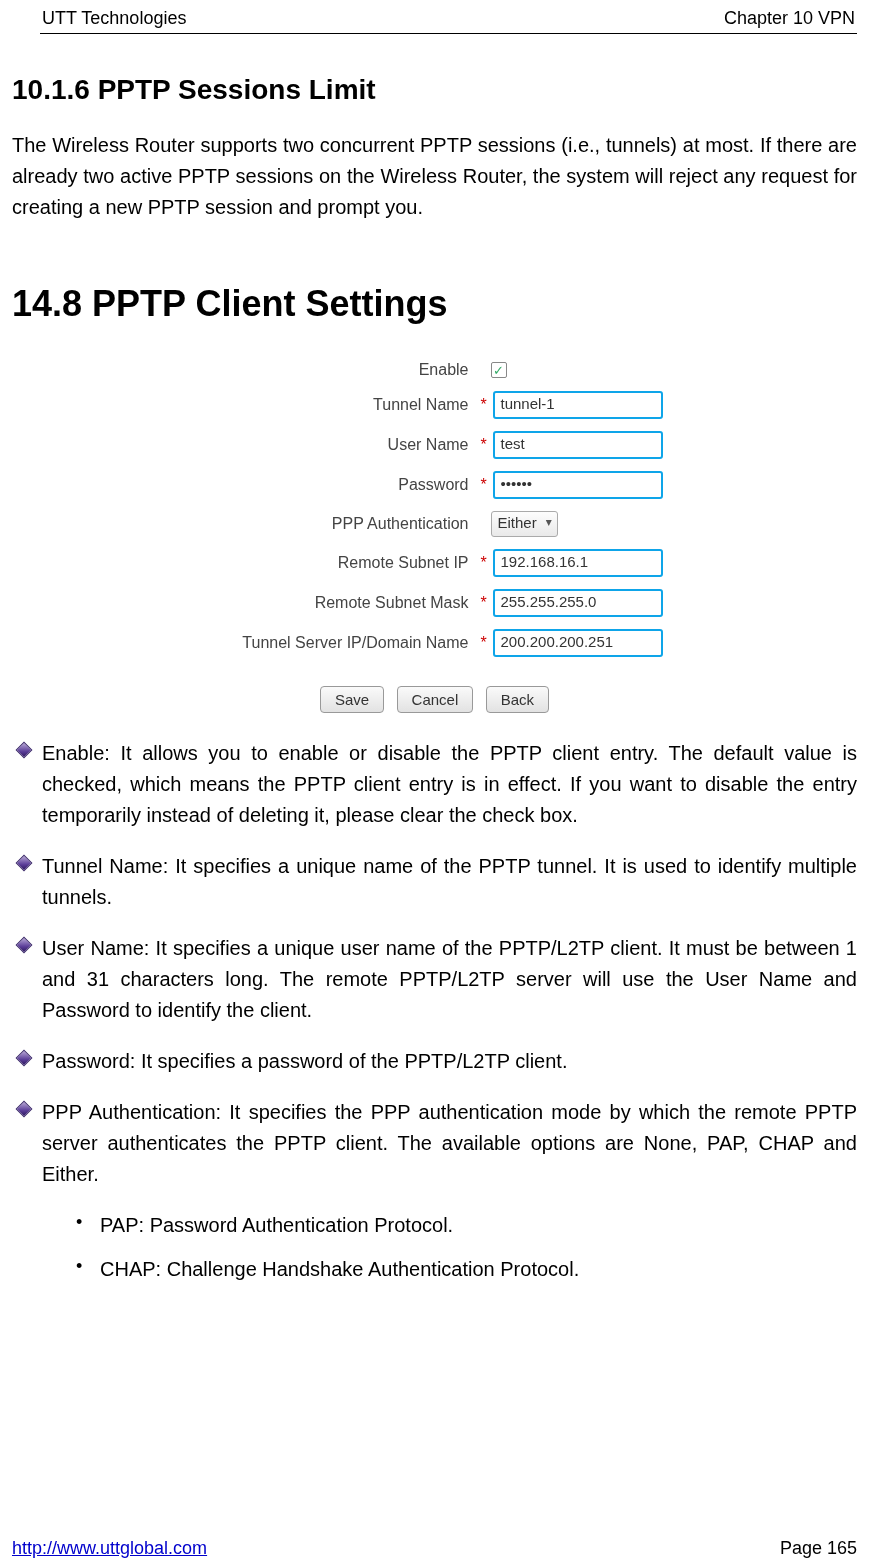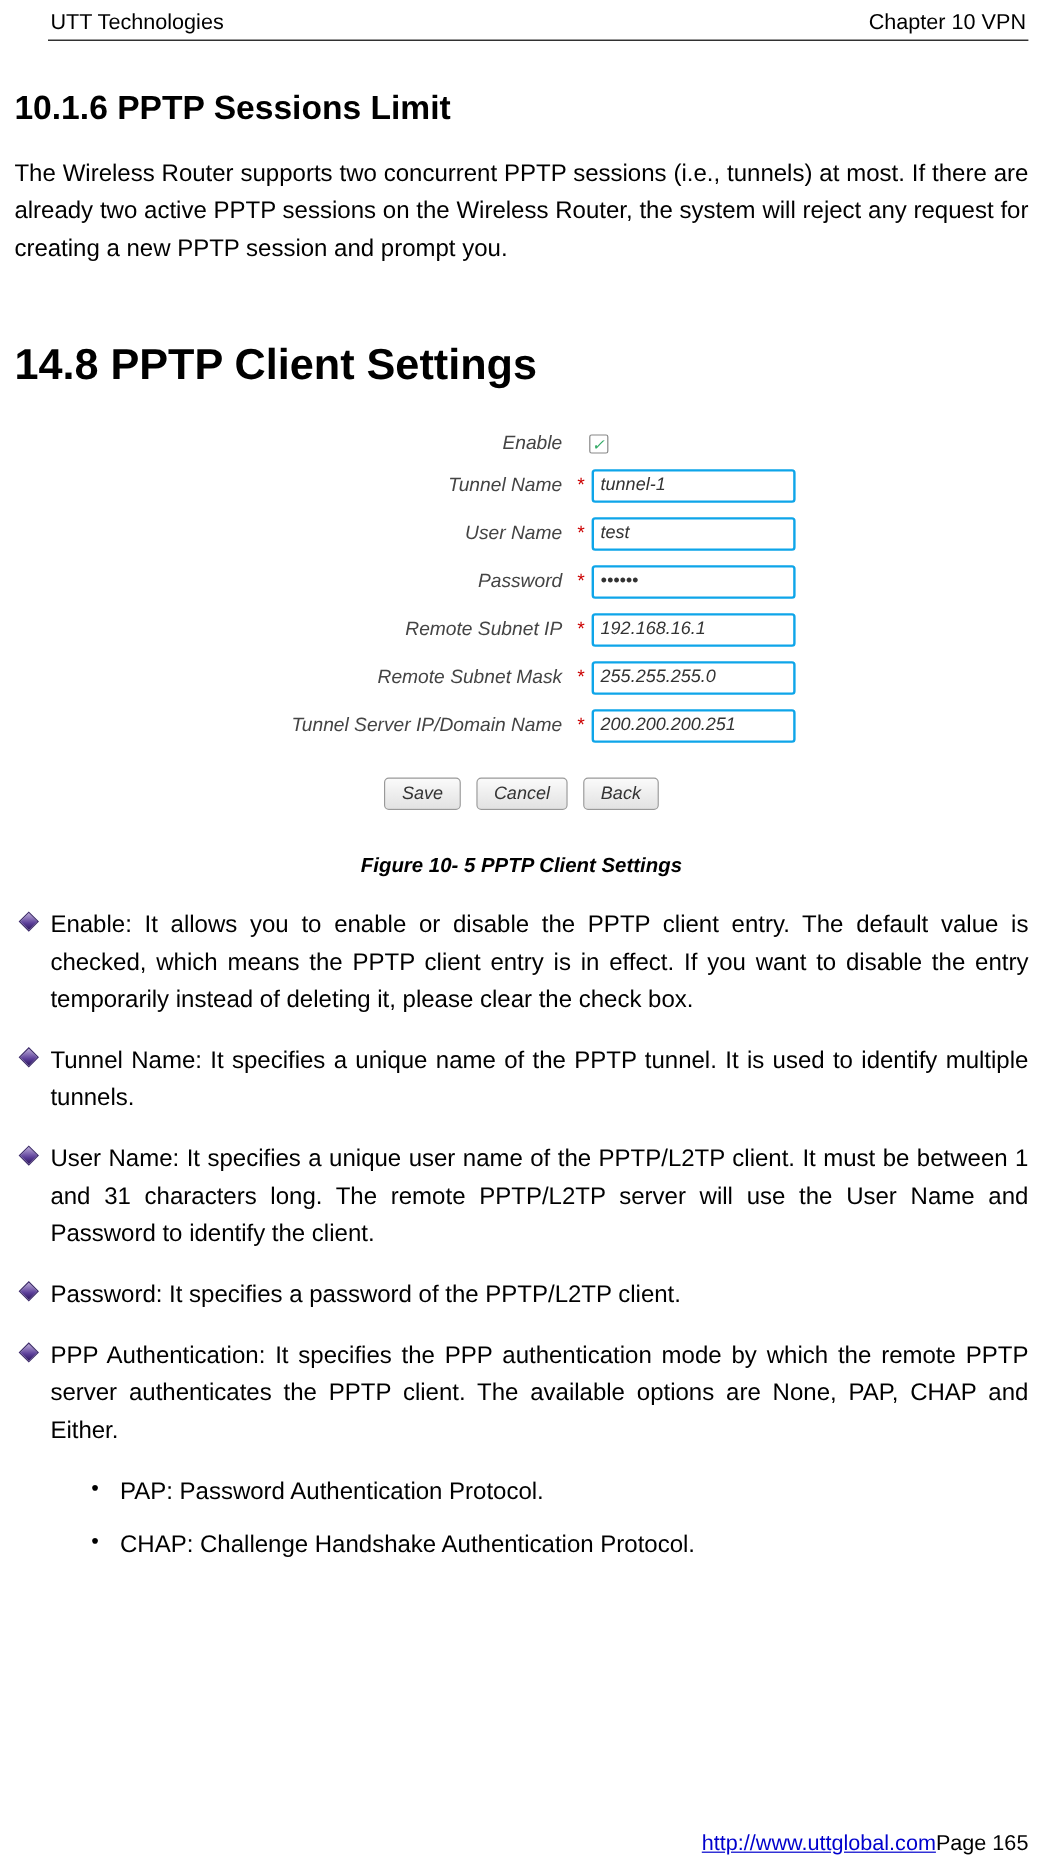--- a/index.html
+++ b/index.html
@@ -34,21 +34,20 @@
   }
   p.body-text {
     font-size: 20px;
     line-height: 1.55;
     text-align: justify;
     margin-bottom: 20px;
   }
   .figure-wrap {
     text-align: center;
     margin: 10px 0 4px 0;
-    font-style: italic;
   }
   .form-panel {
     display: inline-block;
     text-align: left;
     color: #555;
     font-size: 16px;
   }
   .form-row {
     display: flex;
     align-items: center;
@@ -168,25 +167,25 @@
     padding-left: 6px;
   }
   .sub-text {
     flex: 1;
     font-size: 20px;
     line-height: 1.5;
   }
   b { font-weight: 400; }
   .footer-row {
     position: absolute;
-    bottom: 12px;
+    bottom: 0;
     left: 12px;
     right: 12px;
     display: flex;
-    justify-content: flex-end;
+    justify-content: space-between;
     font-size: 18px;
     border-top: 0;
   }
   .footer-link {
     color: #0000cc;
     text-decoration: underline;
   }
 </style>
 </head>
 <body>
@@ -221,20 +220,25 @@
       <span class="req">*</span>
       <span class="form-input">test</span>
     </div>
 
     <div class="form-row">
       <span class="form-label">Password</span>
       <span class="req">*</span>
       <span class="form-input">••••••</span>
     </div>
 
+    <div class="form-row">
+      <span class="form-label">PPP Authentication</span>
+      <span class="req-spacer"></span>
+      <span class="form-select">Either</span>
+    </div>
 
     <div class="form-row">
       <span class="form-label">Remote Subnet IP</span>
       <span class="req">*</span>
       <span class="form-input">192.168.16.1</span>
     </div>
 
     <div class="form-row">
       <span class="form-label">Remote Subnet Mask</span>
       <span class="req">*</span>
@@ -247,21 +251,20 @@
       <span class="form-input wide">200.200.200.251</span>
     </div>
 
     <div class="btn-row">
       <span class="btn">Save</span>
       <span class="btn">Cancel</span>
       <span class="btn">Back</span>
     </div>
   </div>
 
-  <div class="figure-caption">Figure 10- 5 PPTP Client Settings</div>
 </div>
 
 <div class="bullet-item">
   <div class="bullet-icon">
       <div class="diamond"></div>
     </div>
   <div class="bullet-text">
     <b>Enable:</b><span> It allows you to enable or disable the PPTP client entry. The default value is checked, which means the PPTP client entry is in effect. If you want to disable the entry temporarily instead of deleting it, please clear the check box.</span>
   </div>
 </div>

